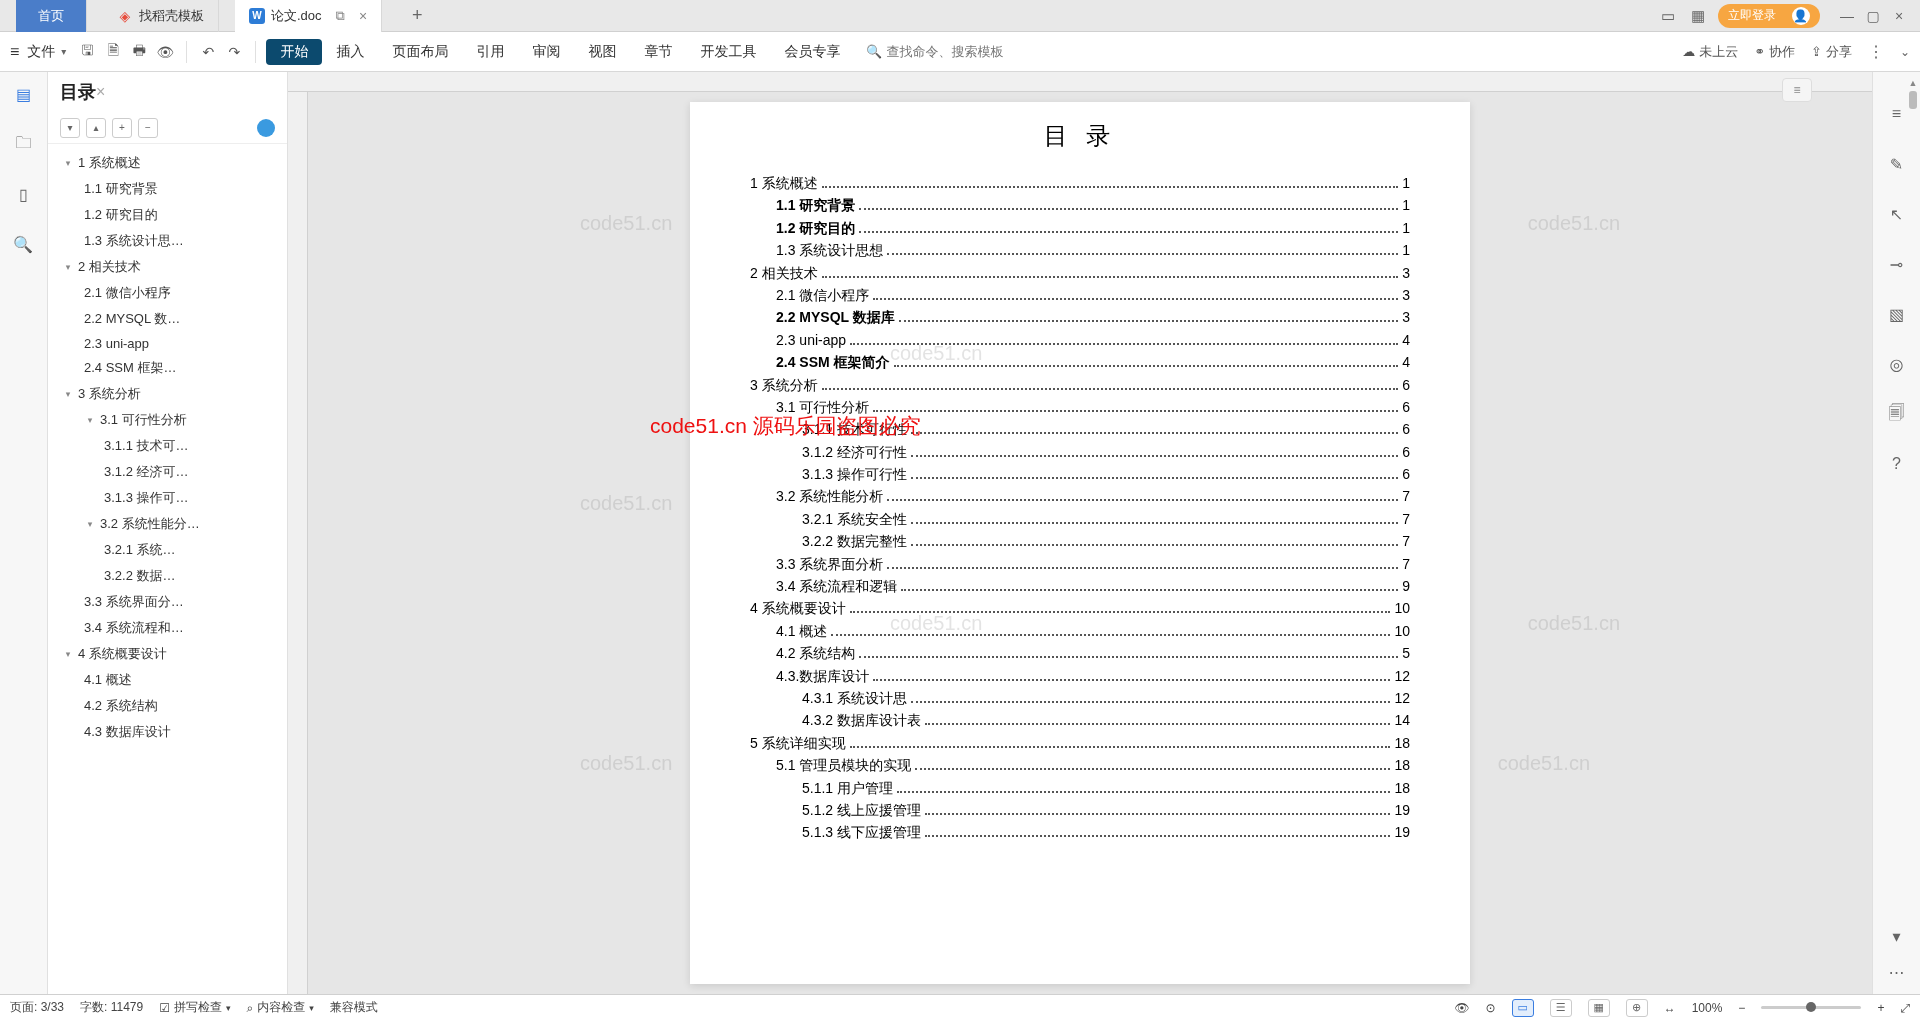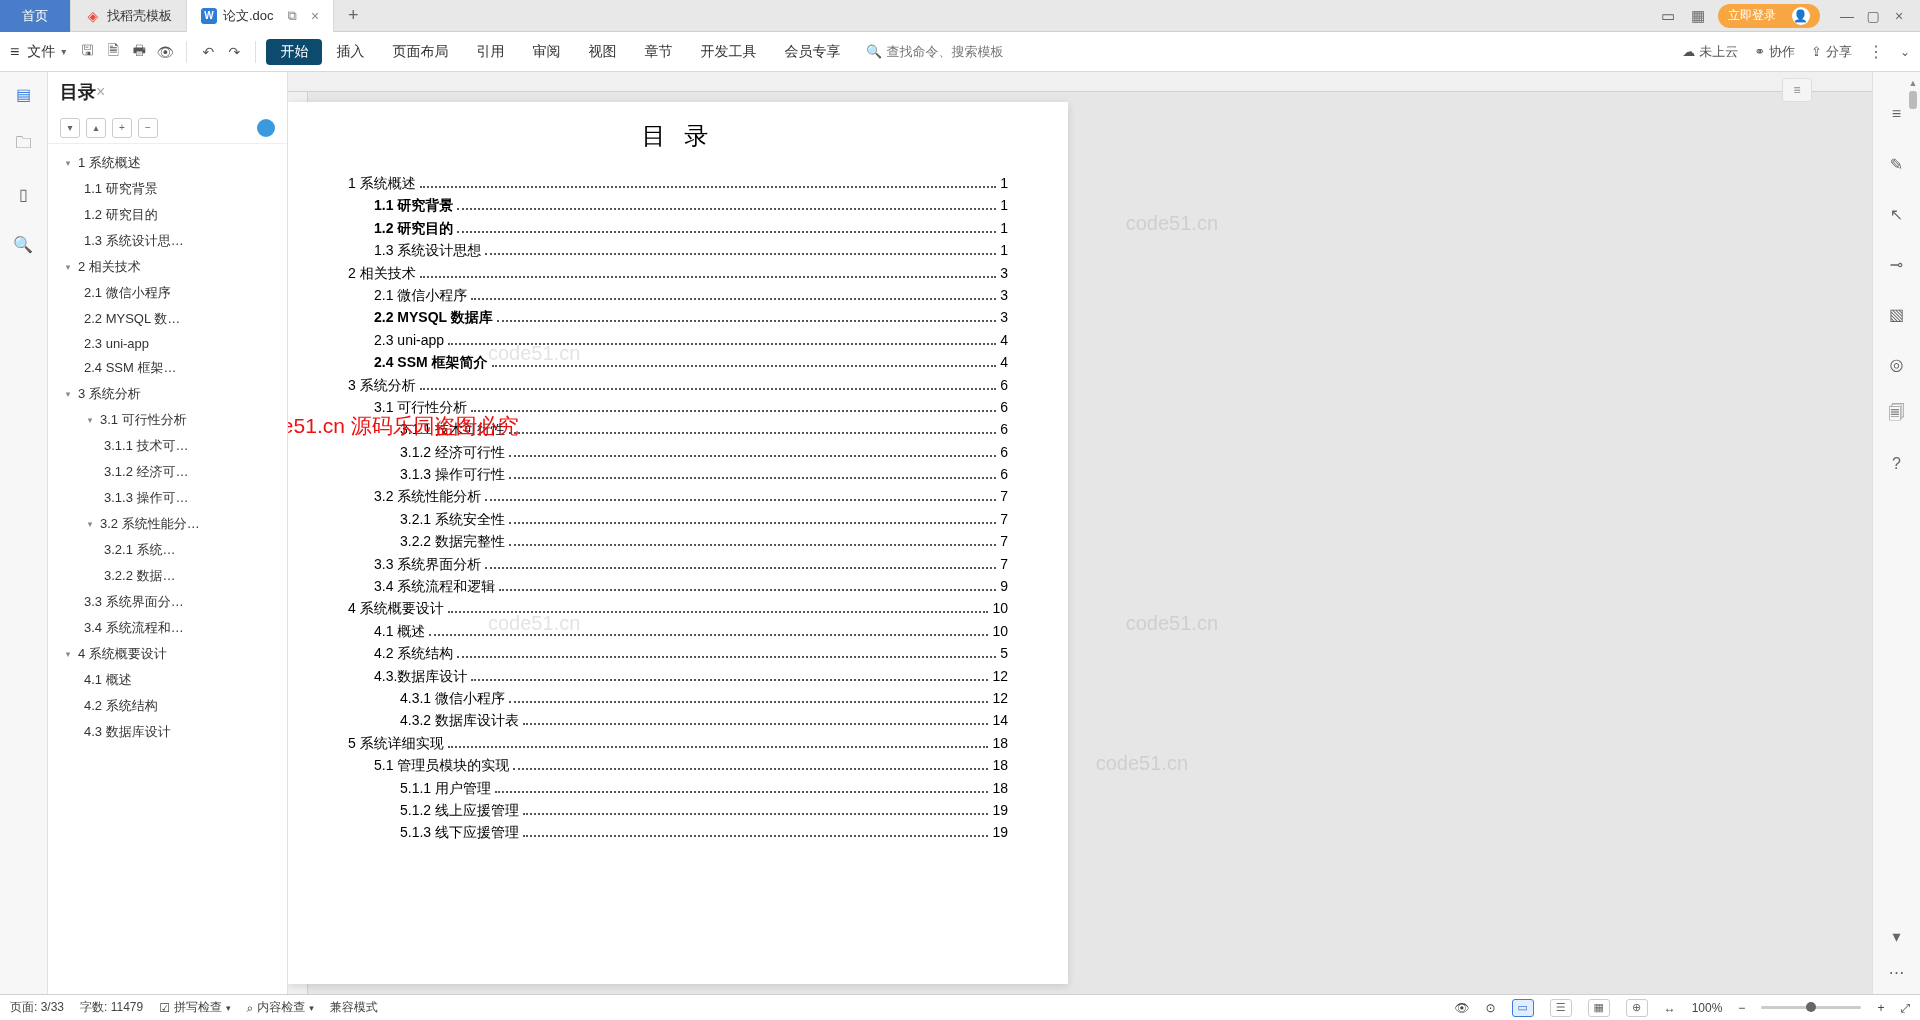--- a/index.html
+++ b/index.html
@@ -1,20 +1,20 @@
 <!DOCTYPE html>
 <html><head>
 <meta charset="utf-8">
 <style>
 * { margin: 0; padding: 0; box-sizing: border-box; font-family: "Microsoft YaHei", sans-serif; }
 body { width: 1920px; height: 1020px; overflow: hidden; background: #f0f0f0; display: flex; flex-direction: column; }
 
 
 .tab-bar { height: 32px; background: #e8e8e8; display: flex; align-items: center; border-bottom: 1px solid #d0d0d0; }
-.tab { height: 32px; padding: 0 14px; display: flex; align-items: center; gap: 6px; font-size: 13px; color: #333; border-right: 1px solid #d8d8d8; cursor: pointer; }
+.tab { height: 32px; padding: 0 14px; display: flex; align-items: center; gap: 6px; font-size: 13px; color: #333; border-right: 1px solid #d8d8d8; cursor: pointer; margin-left: 16px; }
 .tab.home { background: #4a7dc9; color: #fff; font-weight: 500; padding: 0 22px; }
 .tab.active { background: #fff; }
 .tab .icon { width: 16px; height: 16px; display: inline-flex; align-items: center; justify-content: center; }
 .tab .red-icon { color: #e74c3c; font-size: 14px; }
 .tab .blue-icon { background: #2d7cd6; color: #fff; width: 16px; height: 16px; border-radius: 3px; font-size: 10px; font-weight: bold; line-height: 16px; text-align: center; }
 .tab .split-icon { font-size: 13px; color: #888; margin-left: 8px; }
 .tab .close { font-size: 14px; color: #888; margin-left: 8px; }
 .tab.plus { font-size: 18px; color: #666; border-right: none; }
 .tab-bar-right { margin-left: auto; display: flex; align-items: center; gap: 10px; padding-right: 10px; }
 .tab-bar-right .icon { width: 20px; height: 20px; display: flex; align-items: center; justify-content: center; color: #666; font-size: 15px; cursor: pointer; }
@@ -58,21 +58,21 @@
 .outline-tree { flex: 1; overflow-y: auto; padding: 6px 0; }
 .tree-item { padding: 4px 10px; font-size: 13px; color: #333; cursor: pointer; white-space: nowrap; overflow: hidden; text-overflow: ellipsis; display: flex; align-items: center; gap: 4px; }
 .tree-chevron { font-size: 9px; color: #888; width: 12px; display: inline-block; text-align: center; }
 .tree-item.l1 { padding-left: 14px; }
 .tree-item.l2 { padding-left: 36px; }
 .tree-item.l3 { padding-left: 56px; }
 
 
 .doc-area { flex: 1; display: flex; flex-direction: column; background: #e6e6e6; position: relative; }
 .ruler-h { height: 20px; background: #f0f0f0; border-bottom: 1px solid #d0d0d0; }
-.doc-scroll { flex: 1; display: flex; justify-content: flex-start; overflow: auto; padding: 10px 0; position: relative; }
+.doc-scroll { flex: 1; display: flex; justify-content: center; overflow: auto; padding: 10px 0; position: relative; }
 .ruler-v { position: absolute; left: 0; top: 0; width: 20px; bottom: 0; background: #f0f0f0; border-right: 1px solid #d0d0d0; }
 .page { width: 780px; background: #fff; box-shadow: 0 2px 8px rgba(0,0,0,.12); padding: 18px 60px 40px; position: relative; }
 .page-title { text-align: center; font-size: 24px; color: #000; margin-bottom: 20px; letter-spacing: 6px; }
 .toc-list { font-size: 14px; color: #000; line-height: 1.6; }
 .toc-row { display: flex; align-items: baseline; }
 .toc-row.l1 { padding-left: 0; }
 .toc-row.l2 { padding-left: 26px; }
 .toc-row.l3 { padding-left: 52px; }
 .toc-row .tlabel { white-space: nowrap; }
 .toc-row .bold { font-weight: bold; }
@@ -401,21 +401,21 @@
               <span class="tlabel">4.2 系统结构</span>
               <span class="dots"></span>
               <span class="pnum">5</span>
             </div>
             <div class="toc-row l2">
               <span class="tlabel">4.3.数据库设计</span>
               <span class="dots"></span>
               <span class="pnum">12</span>
             </div>
             <div class="toc-row l3">
-              <span class="tlabel">4.3.1 微信小程序</span>
+              <span class="tlabel">4.3.1 系统设计思</span>
               <span class="dots"></span>
               <span class="pnum">12</span>
             </div>
             <div class="toc-row l3">
               <span class="tlabel">4.3.2 数据库设计表</span>
               <span class="dots"></span>
               <span class="pnum">14</span>
             </div>
             <div class="toc-row l1">
               <span class="tlabel">5 系统详细实现</span>

